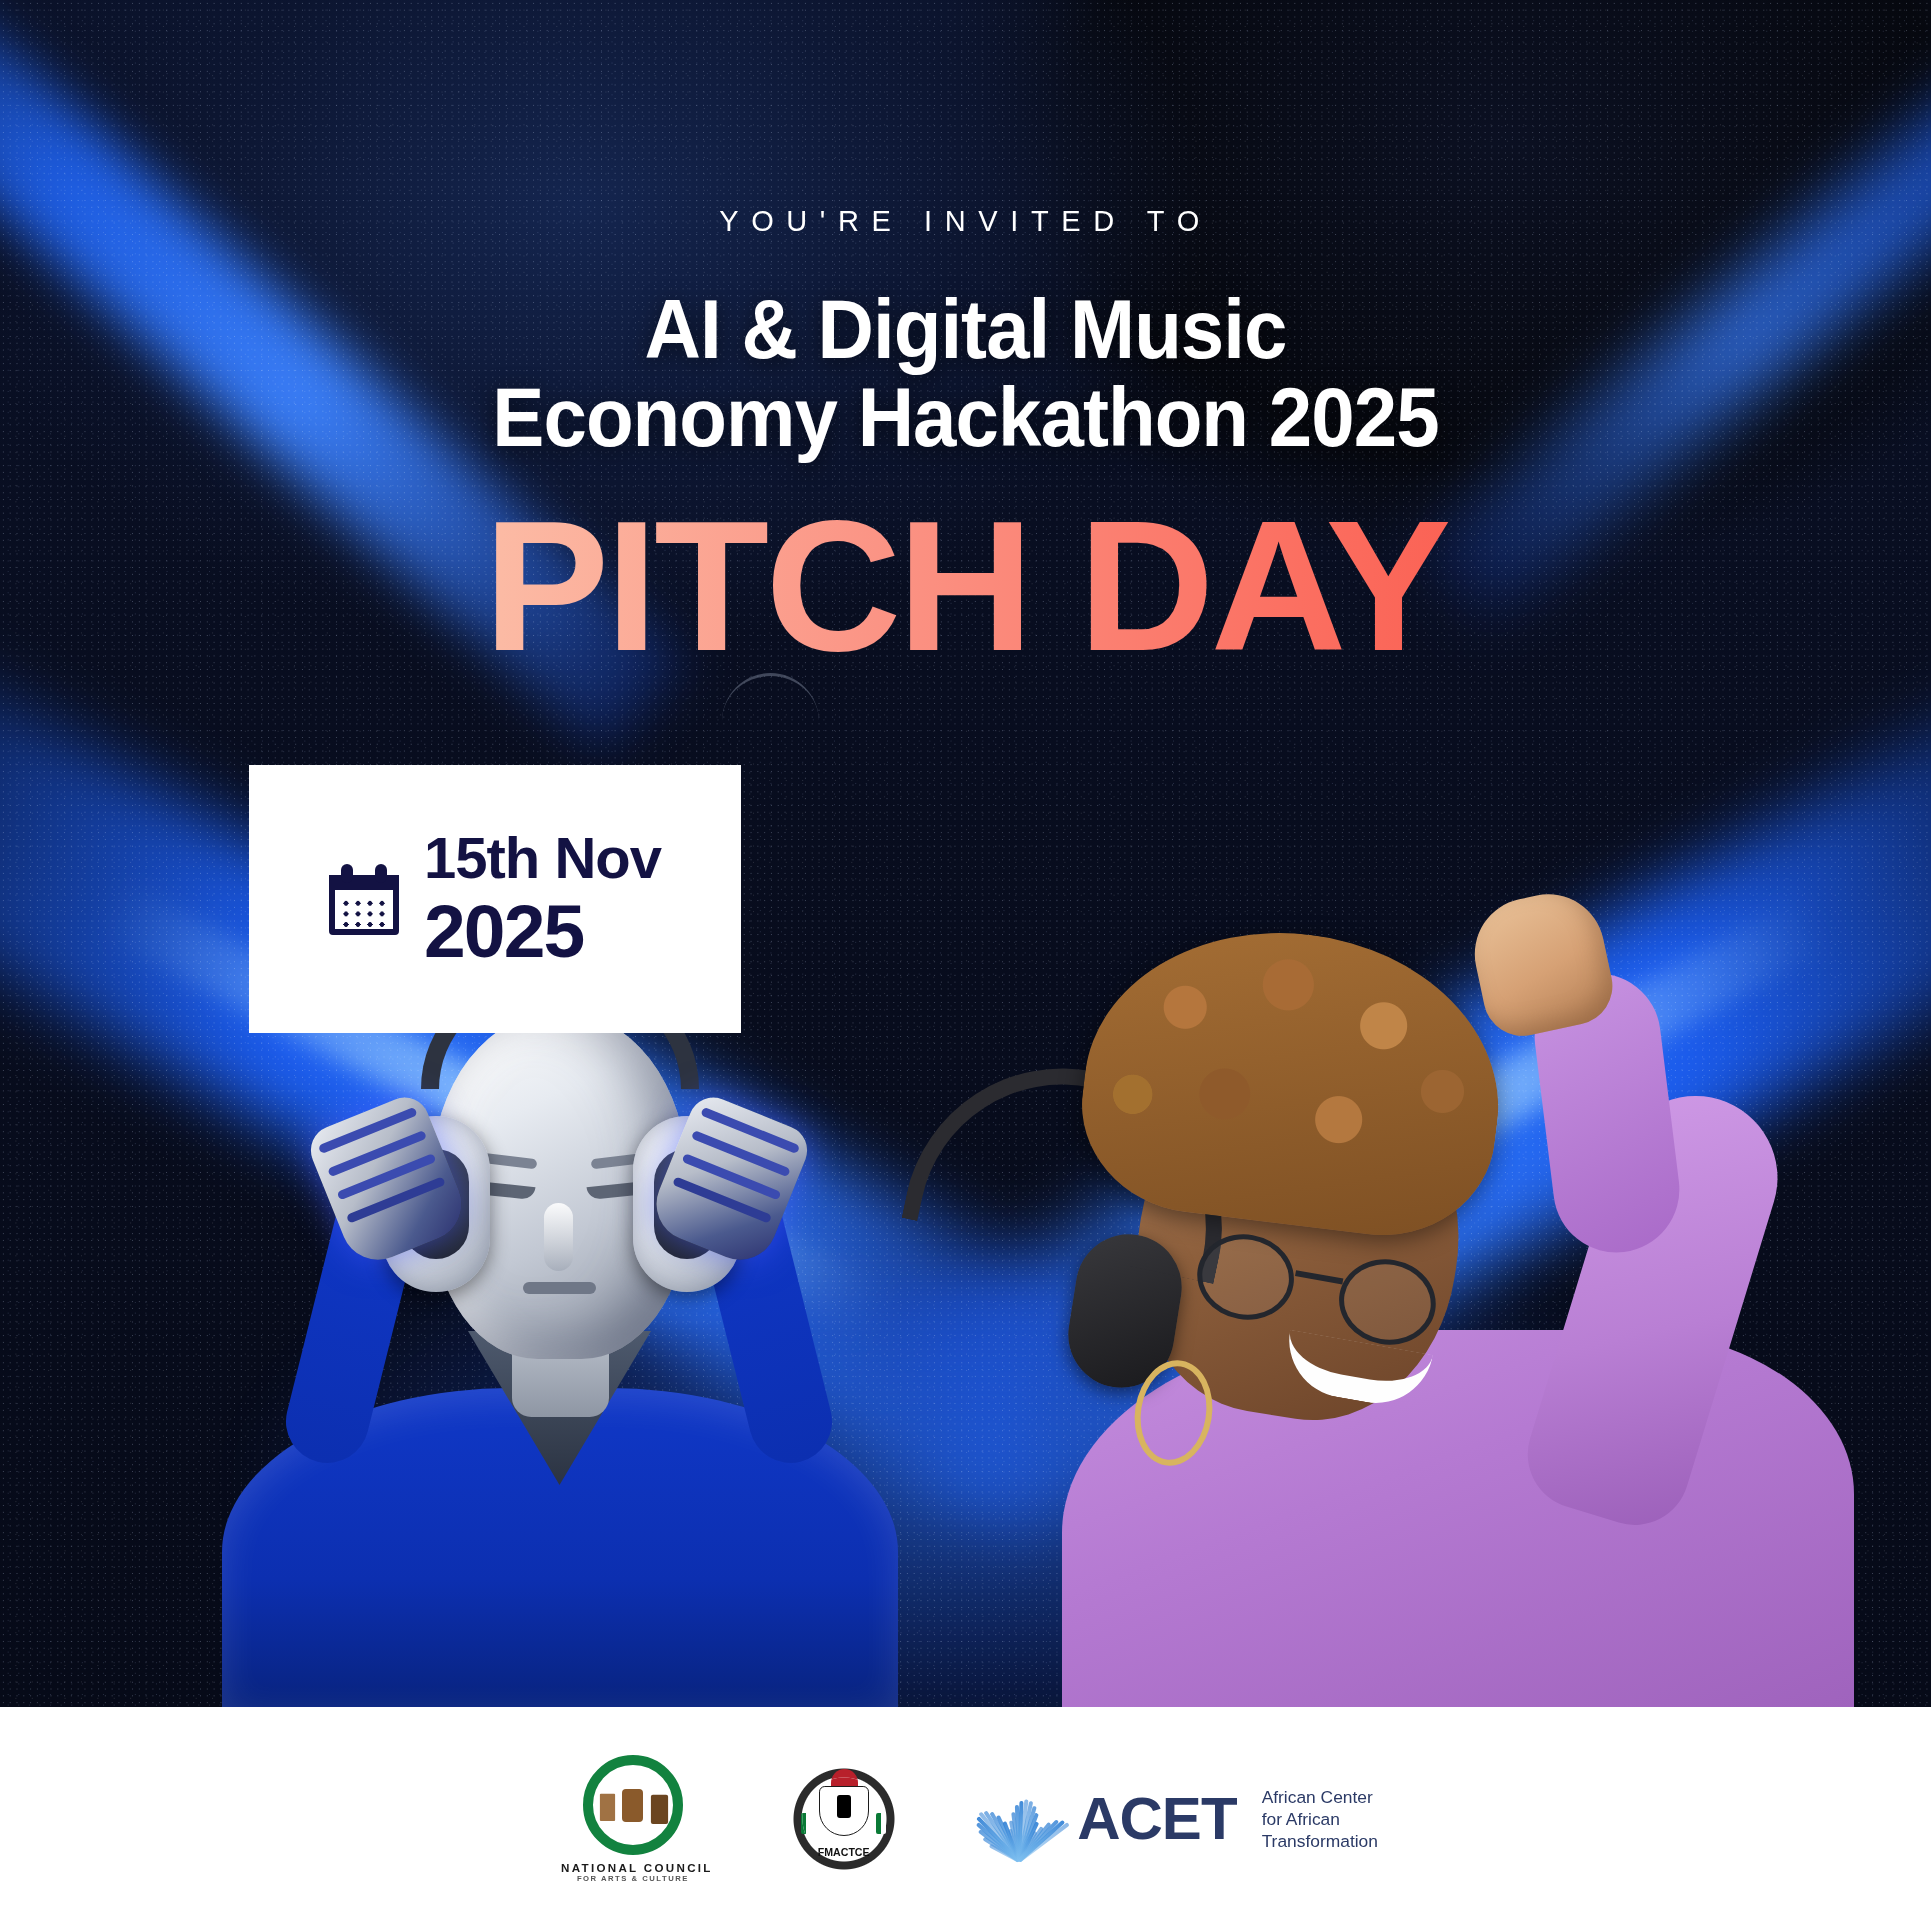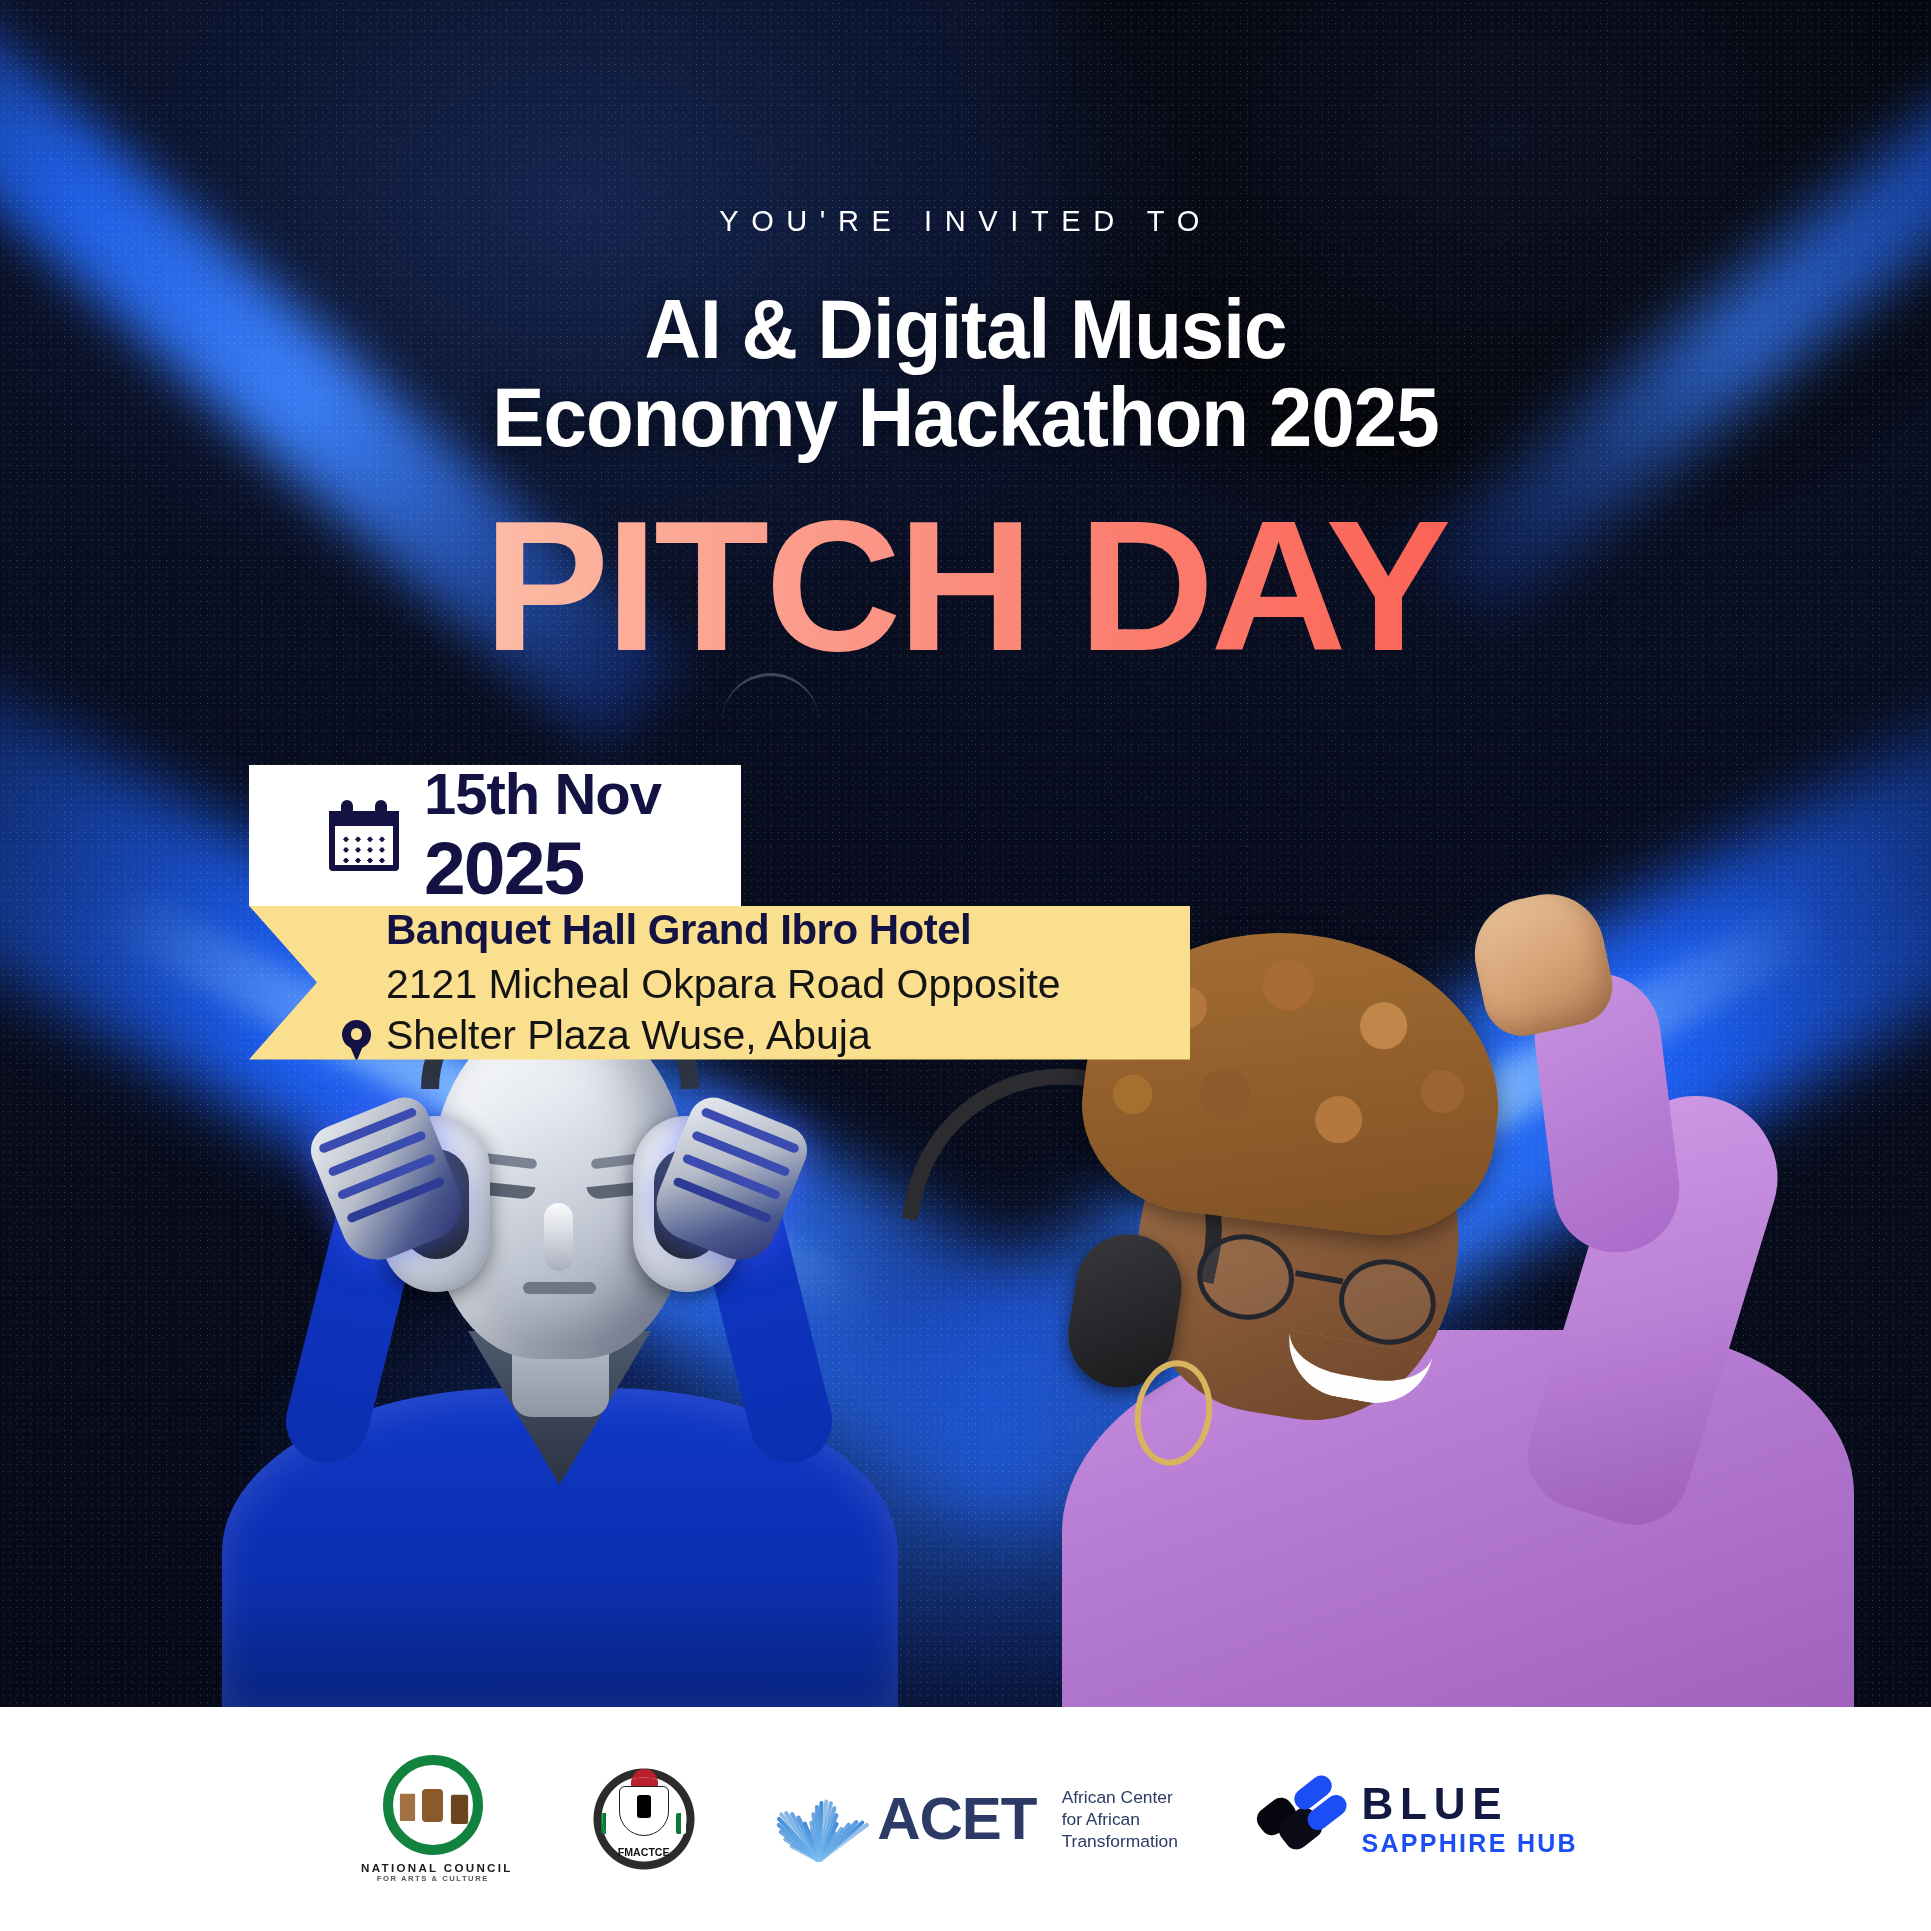--- a/index.html
+++ b/index.html
@@ -519,31 +519,20 @@
         <div class="ring-l"></div>
         <div class="ring-r"></div>
         <div class="dots"></div>
       </div>
       <div class="date-text">
         <span class="d1">15th Nov</span>
         <span class="d2">2025</span>
       </div>
     </div>
 
-    <div class="venue-panel">
-      <div class="pin-icon">
-        <div class="head"></div>
-        <div class="tip"></div>
-      </div>
-      <div class="venue-name">Banquet Hall Grand Ibro Hotel</div>
-      <div class="venue-addr">
-        <div>2121 Micheal Okpara Road Opposite</div>
-        <div>Shelter Plaza Wuse, Abuja</div>
-      </div>
-    </div>
 
   </div>
 
   <div class="footer">
 
     <div class="logo ncac">
       <div class="seal">
         <div class="drum"></div>
       </div>
       <div class="cap">
@@ -592,29 +581,17 @@
           <div class="ray" style="transform: rotate(53deg); height: 62px; opacity: 0.55;"></div>
         </div>
       <div class="word">ACET</div>
       <div class="tag">
         <div>African Center</div>
         <div>for African</div>
         <div>Transformation</div>
       </div>
     </div>
 
-    <div class="logo bsh">
-      <div class="mark">
-        <div class="bar b1"></div>
-        <div class="bar b2"></div>
-        <div class="bar b3"></div>
-        <div class="bar b4"></div>
-      </div>
-      <div class="words">
-        <span class="w1">BLUE</span>
-        <span class="w2">SAPPHIRE HUB</span>
-      </div>
-    </div>
 
   </div>
 
 </div>
 
 
 </body></html>

